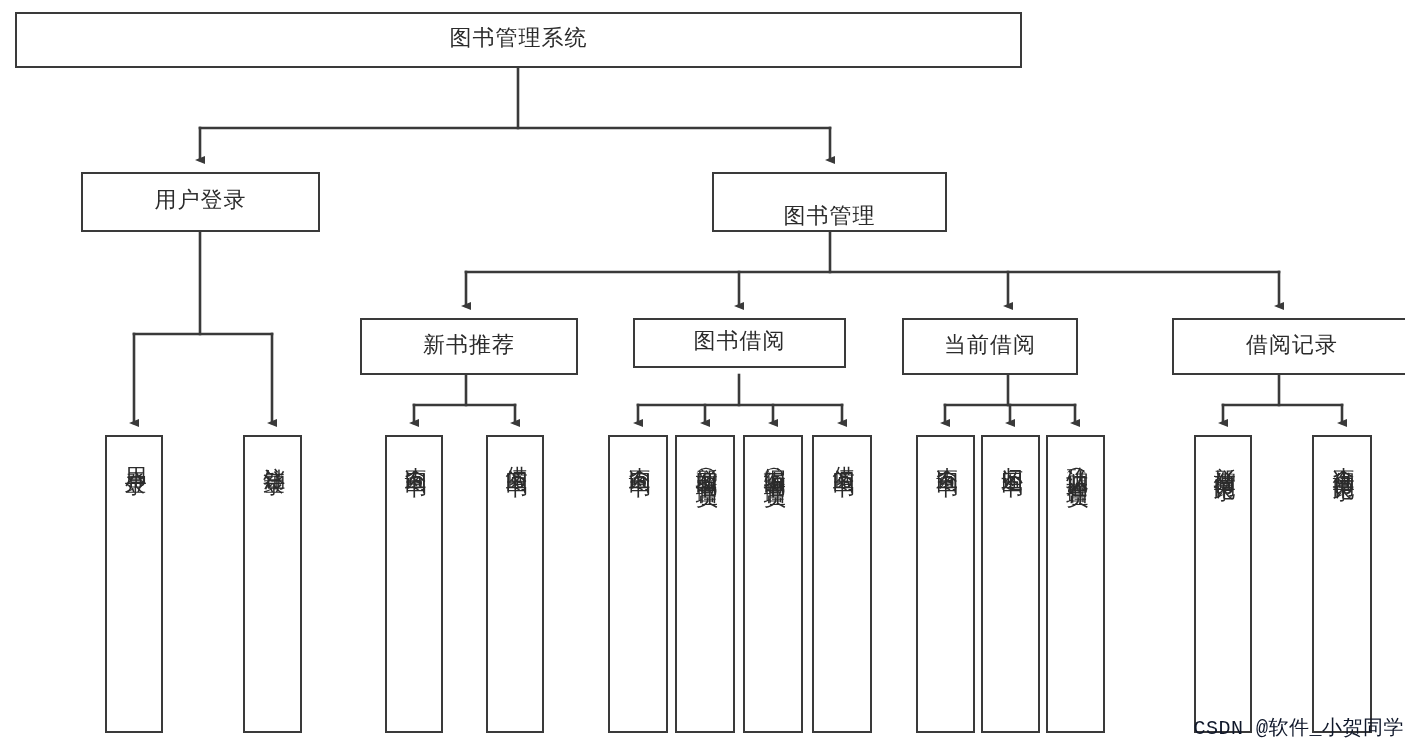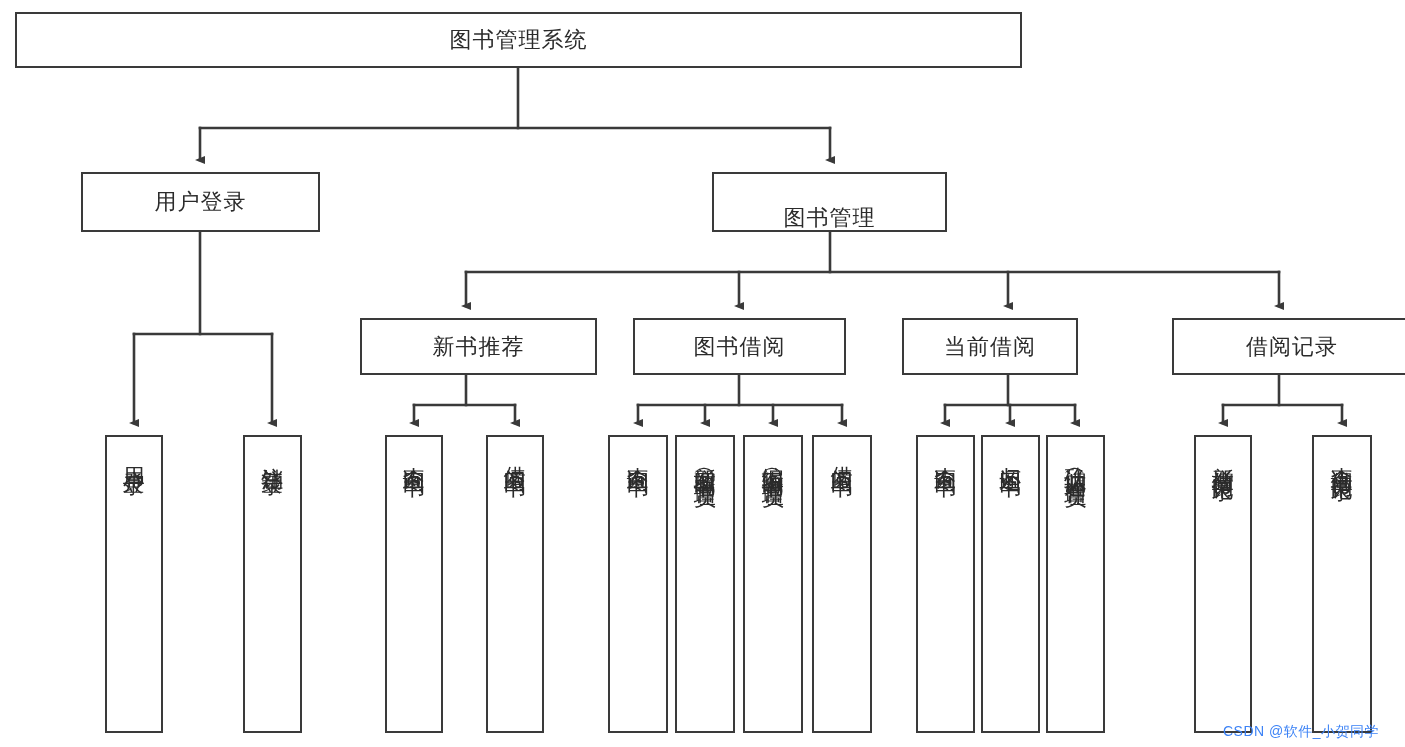--- a/index.html
+++ b/index.html
@@ -9,20 +9,21 @@
   }
   body {
     font-family: "Liberation Sans", "DejaVu Sans", sans-serif;
   }
   #diagram-root {
     position: relative;
     width: 1405px;
     height: 747px;
     background: #ffffff;
     overflow: hidden;
+    font-family: Liberation Mono, monospace;
   }
   svg.canvas {
     position: absolute;
     left: 0;
     top: 0;
     width: 1405px;
     height: 747px;
   }
   .node-box {
     position: absolute;
@@ -53,24 +54,24 @@
     letter-spacing: 3px;
     font-size: 22px;
   }
   .node-box.root .node-label,
   .node-box.level1 .node-label,
   .node-box.level2 .node-label {
     font-size: 22px;
   }
   #watermark {
     position: absolute;
-    right: 26px;
+    right: 1px;
     bottom: 6px;
-    color: #3b82f6;
-    font-size: 14px;
+    color: #0f172a;
+    font-size: 20px;
     letter-spacing: 0.5px;
     white-space: nowrap;
     pointer-events: none;
   }
 </style>
 </head>
 <body>
 
 <div id="diagram-root">
 
@@ -120,24 +121,24 @@
   <div id="nodes-layer">
       <div class="node-box root" style="left: 15px; top: 12px; width: 1007px; height: 56px;">
         <span class="node-label">图书管理系统</span>
       </div>
       <div class="node-box level1" style="left: 81px; top: 172px; width: 239px; height: 60px;">
         <span class="node-label">用户登录</span>
       </div>
       <div class="node-box level1" style="left: 712px; top: 172px; width: 235px; height: 60px; align-items: flex-end;">
         <span class="node-label">图书管理</span>
       </div>
-      <div class="node-box level2" style="left: 360px; top: 318px; width: 237px; height: 57px;">
+      <div class="node-box level2" style="left: 360px; top: 318px; width: 218px; height: 57px;">
         <span class="node-label">新书推荐</span>
       </div>
-      <div class="node-box level2" style="left: 633px; top: 318px; width: 213px; height: 57px;">
+      <div class="node-box level2" style="left: 633px; top: 318px; width: 213px; height: 50px;">
         <span class="node-label">图书借阅</span>
       </div>
       <div class="node-box level2" style="left: 902px; top: 318px; width: 176px; height: 57px;">
         <span class="node-label">当前借阅</span>
       </div>
       <div class="node-box level2" style="left: 1172px; top: 318px; width: 240px; height: 57px;">
         <span class="node-label">借阅记录</span>
       </div>
       <div class="node-box leaf vertical" style="left: 105px; top: 435px; width: 58px; height: 298px;">
         <span class="node-label">用户登录</span>

